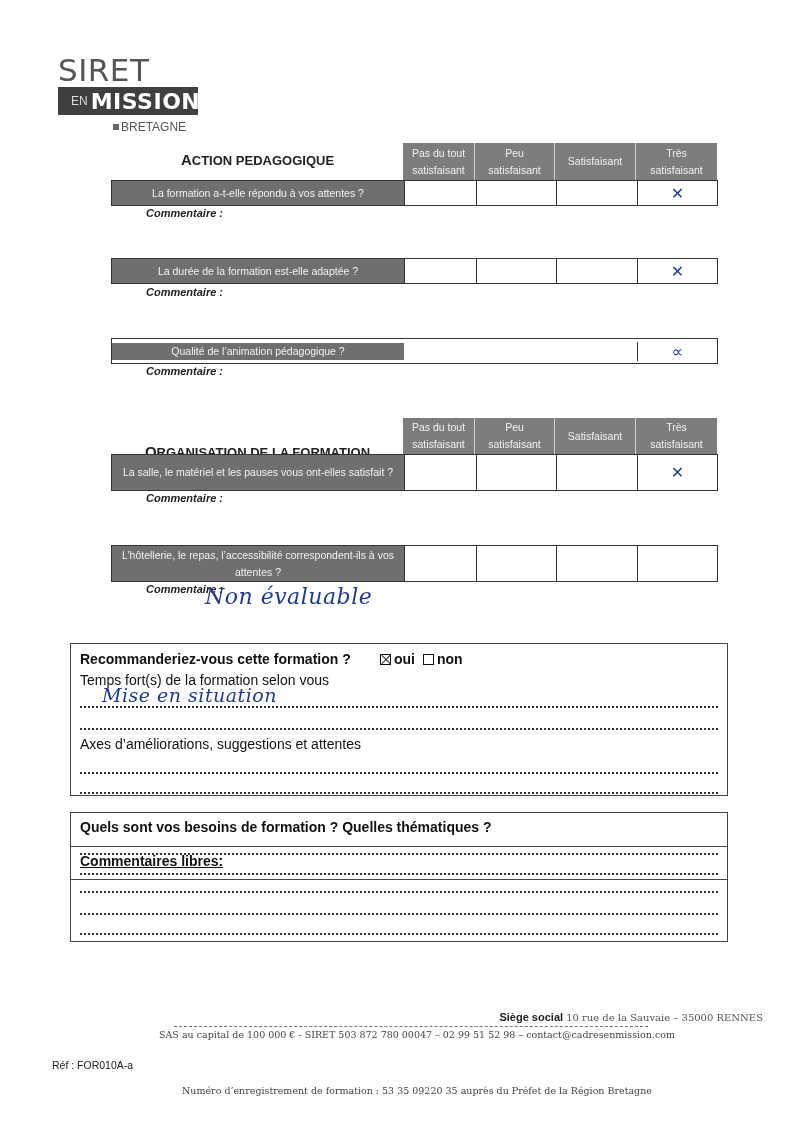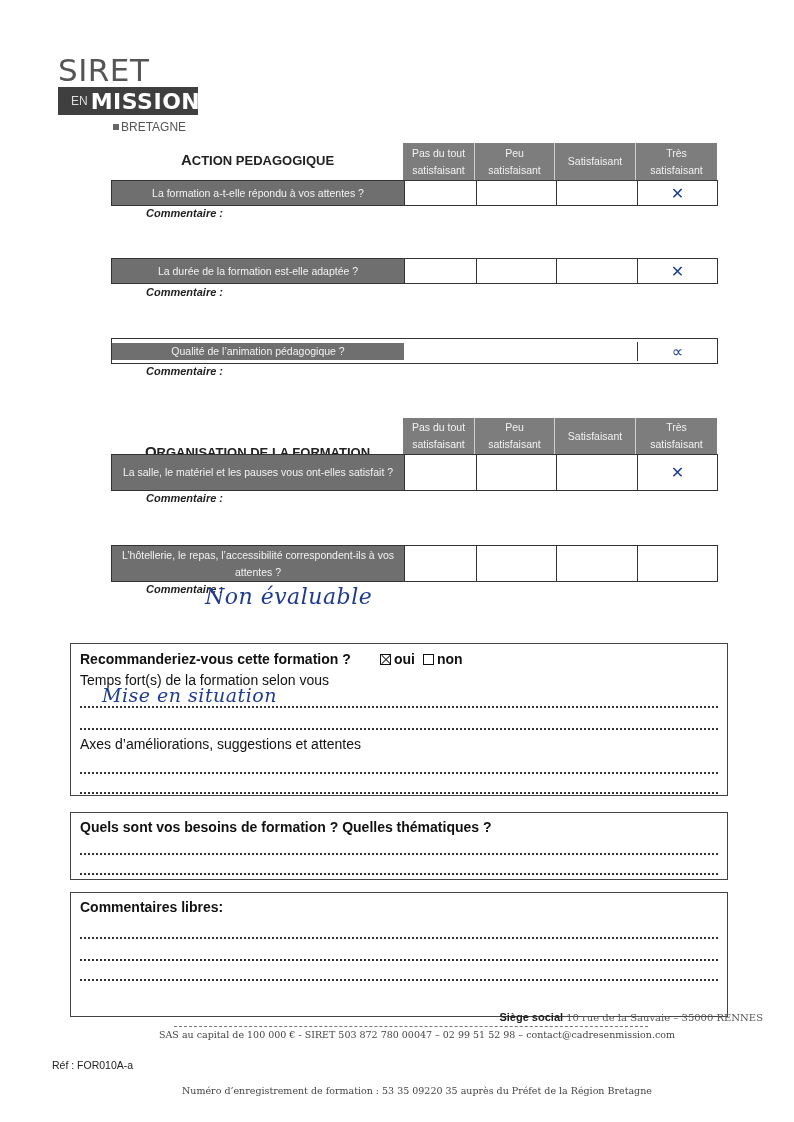--- a/index.html
+++ b/index.html
@@ -207,21 +207,21 @@
 <div class="box" style="top:812px; height:68px;">
   <div class="box-line bold">Quels sont vos besoins de formation ? Quelles thématiques ?</div>
   <div style="position:relative; height:20px;">
     <div class="dots" style="position:absolute; bottom:2px;"></div>
   </div>
   <div style="position:relative; height:20px;">
     <div class="dots" style="position:absolute; bottom:2px;"></div>
   </div>
 </div>
 
-<div class="box" style="top:892px; height:125px;">
+<div class="box" style="top:846px; height:96px;text-decoration:underline;">
   <div class="box-line bold">Commentaires libres:</div>
   <div style="position:relative; height:24px;">
     <div class="dots" style="position:absolute; bottom:2px;"></div>
   </div>
   <div style="position:relative; height:22px;">
     <div class="dots" style="position:absolute; bottom:2px;"></div>
   </div>
   <div style="position:relative; height:20px;">
     <div class="dots" style="position:absolute; bottom:2px;"></div>
   </div>

